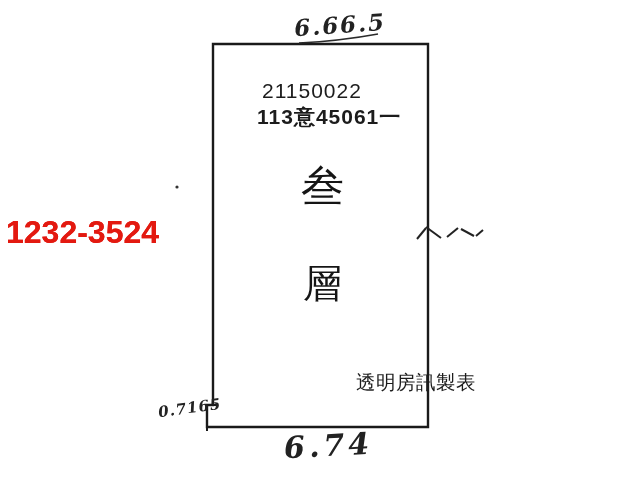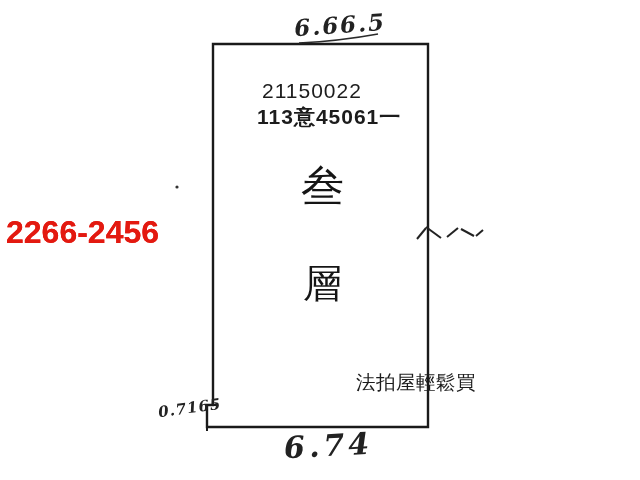--- a/index.html
+++ b/index.html
@@ -54,21 +54,21 @@
     <path d="M476,236 l7,-6"></path>
   </g>
 </svg>
 
 <div class="abs txt parcel" style="left:262px;top:79px;text-align:right;">21150022</div>
 <div class="abs txt parcel" style="left:257px;top:103px;font-weight:bold;">113意45061一</div>
 
 <div class="abs txt floor-char" style="left:301px;top:158px;">叁</div>
 <div class="abs txt floor-char" style="left:303px;top:257px;font-size:39px;">層</div>
 
-<div class="abs txt maker" style="left:356px;top:369px;">法拍屋輕鬆買</div>
+<div class="abs txt maker" style="left:356px;top:369px;">透明房訊製表</div>
 
 <div class="abs txt hand dim-top" style="left:294px;top:11px;">6.66.5</div>
 <div class="abs txt hand dim-bottom" style="left:284px;top:428px;">6.74</div>
 <div class="abs txt hand dim-left" style="left:158px;top:399px;">0.7165</div>
 
 <div class="abs ad">
-  <span>2266-2456</span>
+  <span>1232-3524</span>
 </div>
 
 </body></html>

